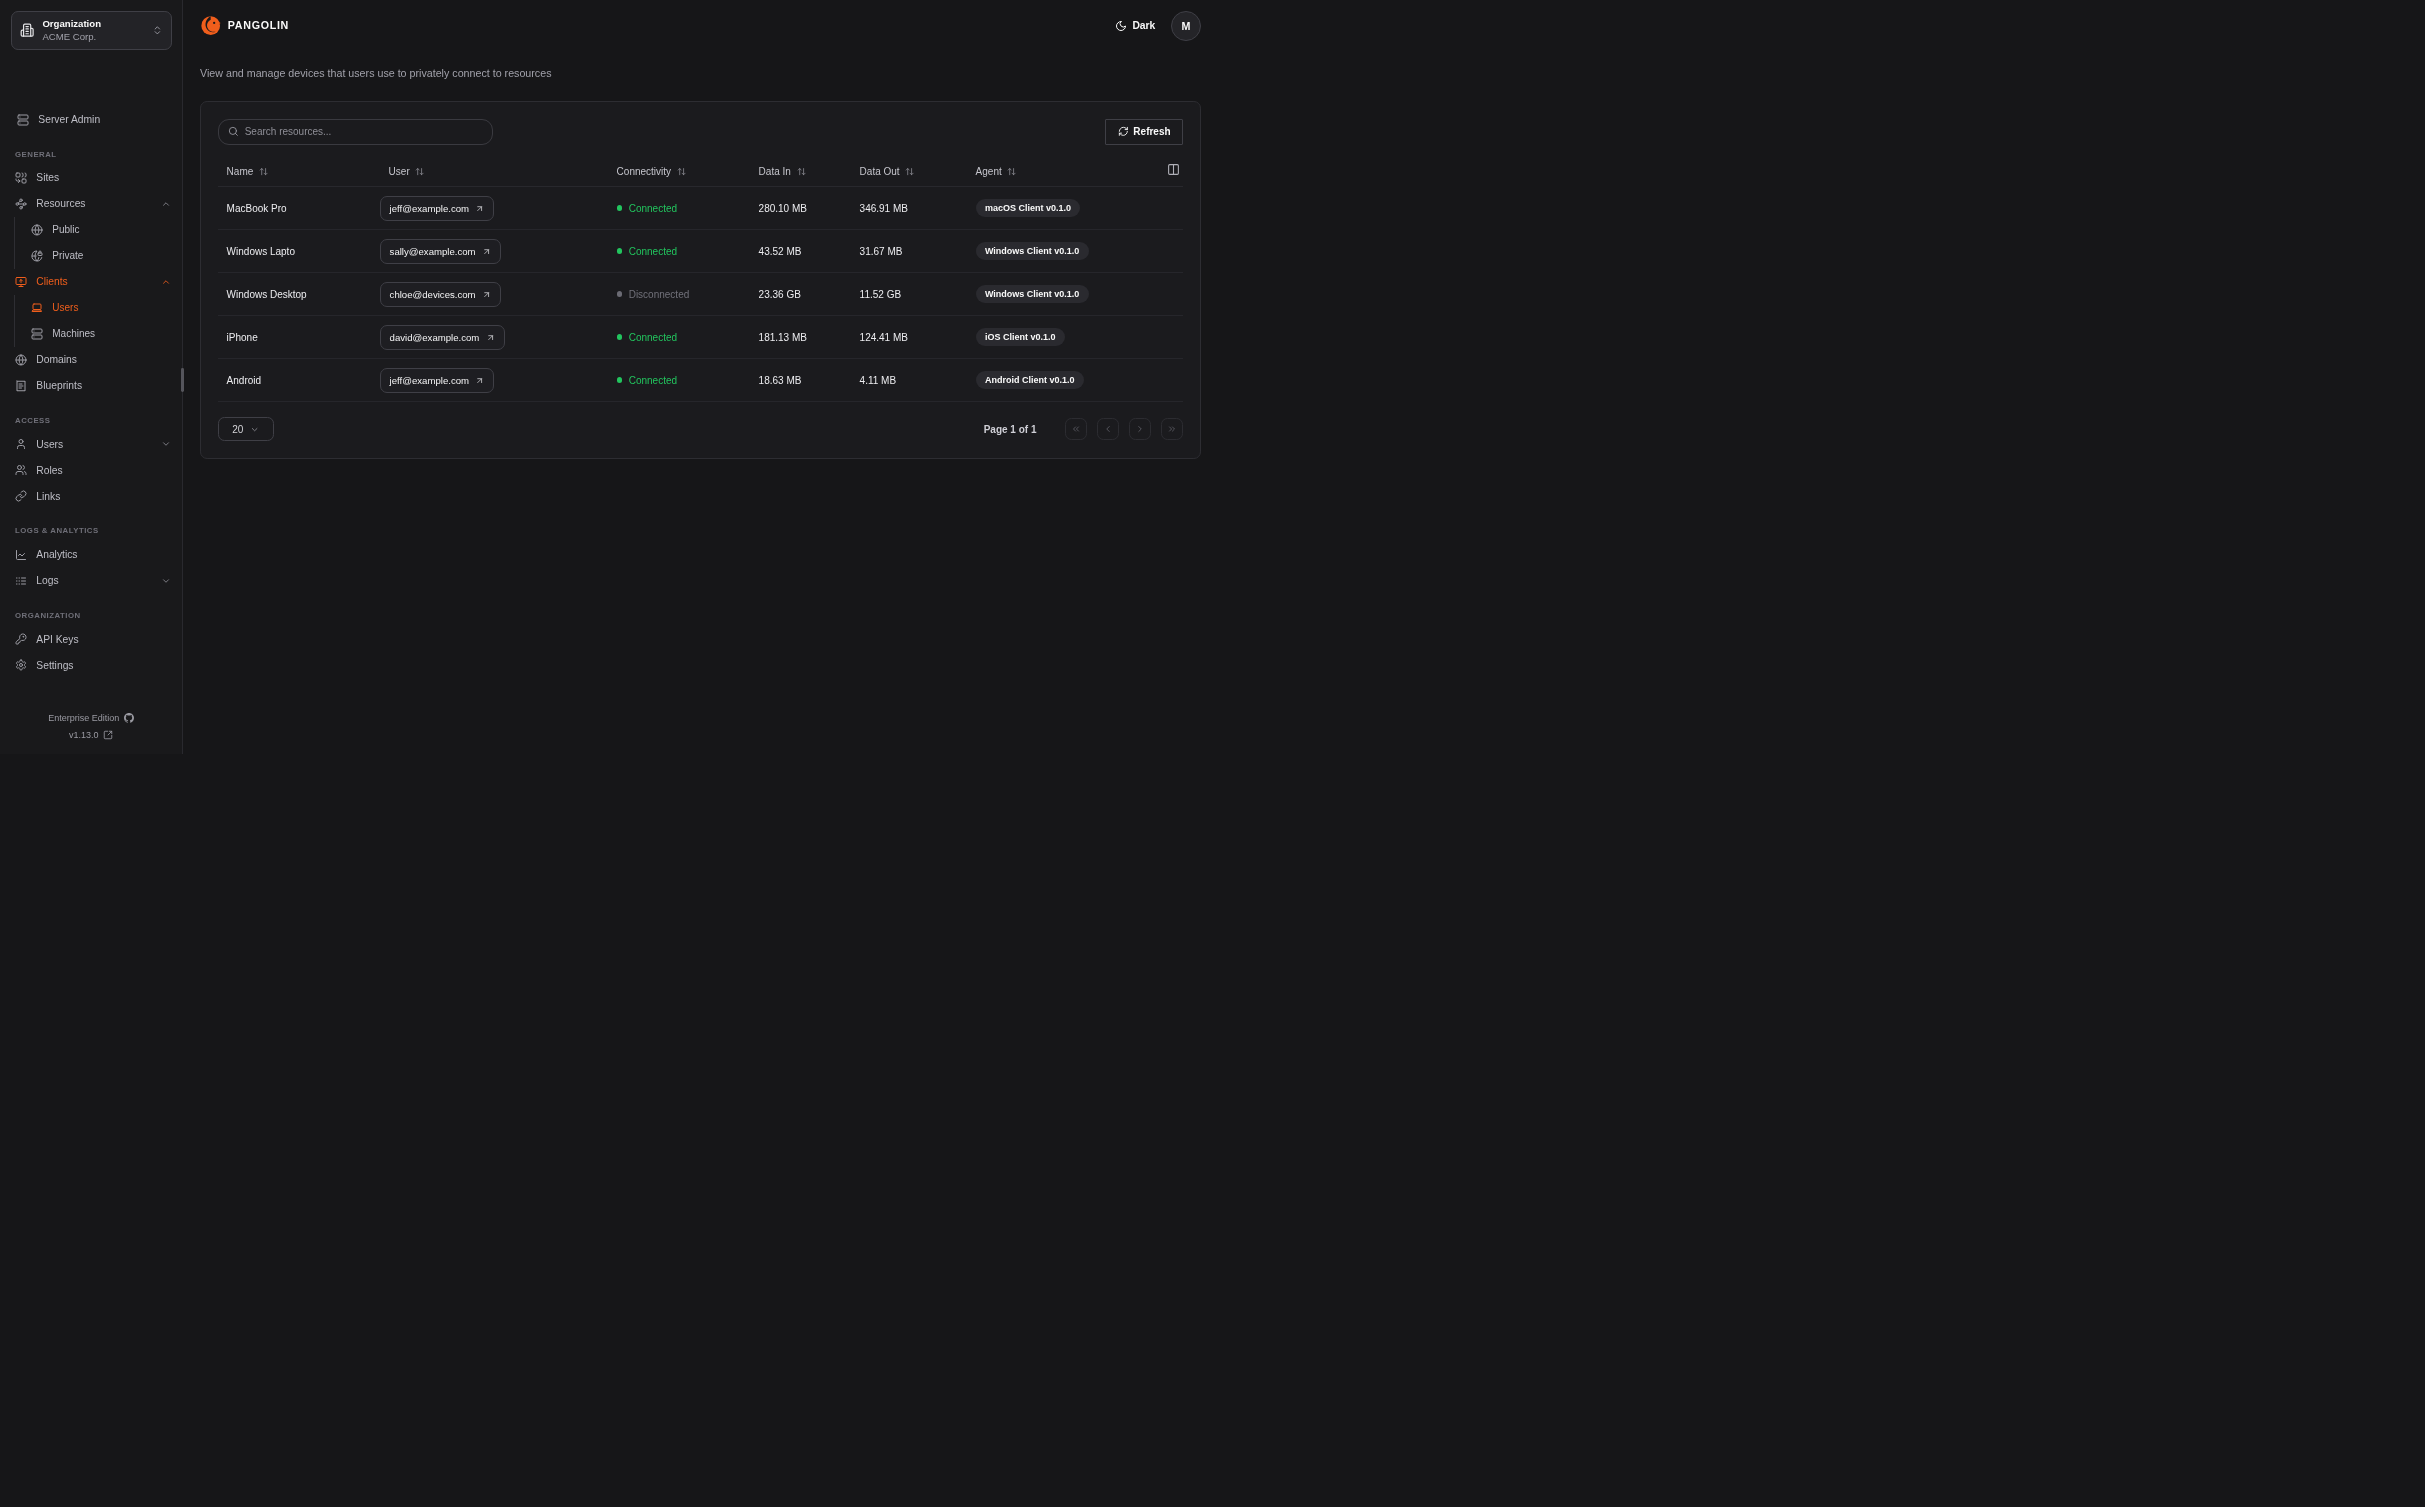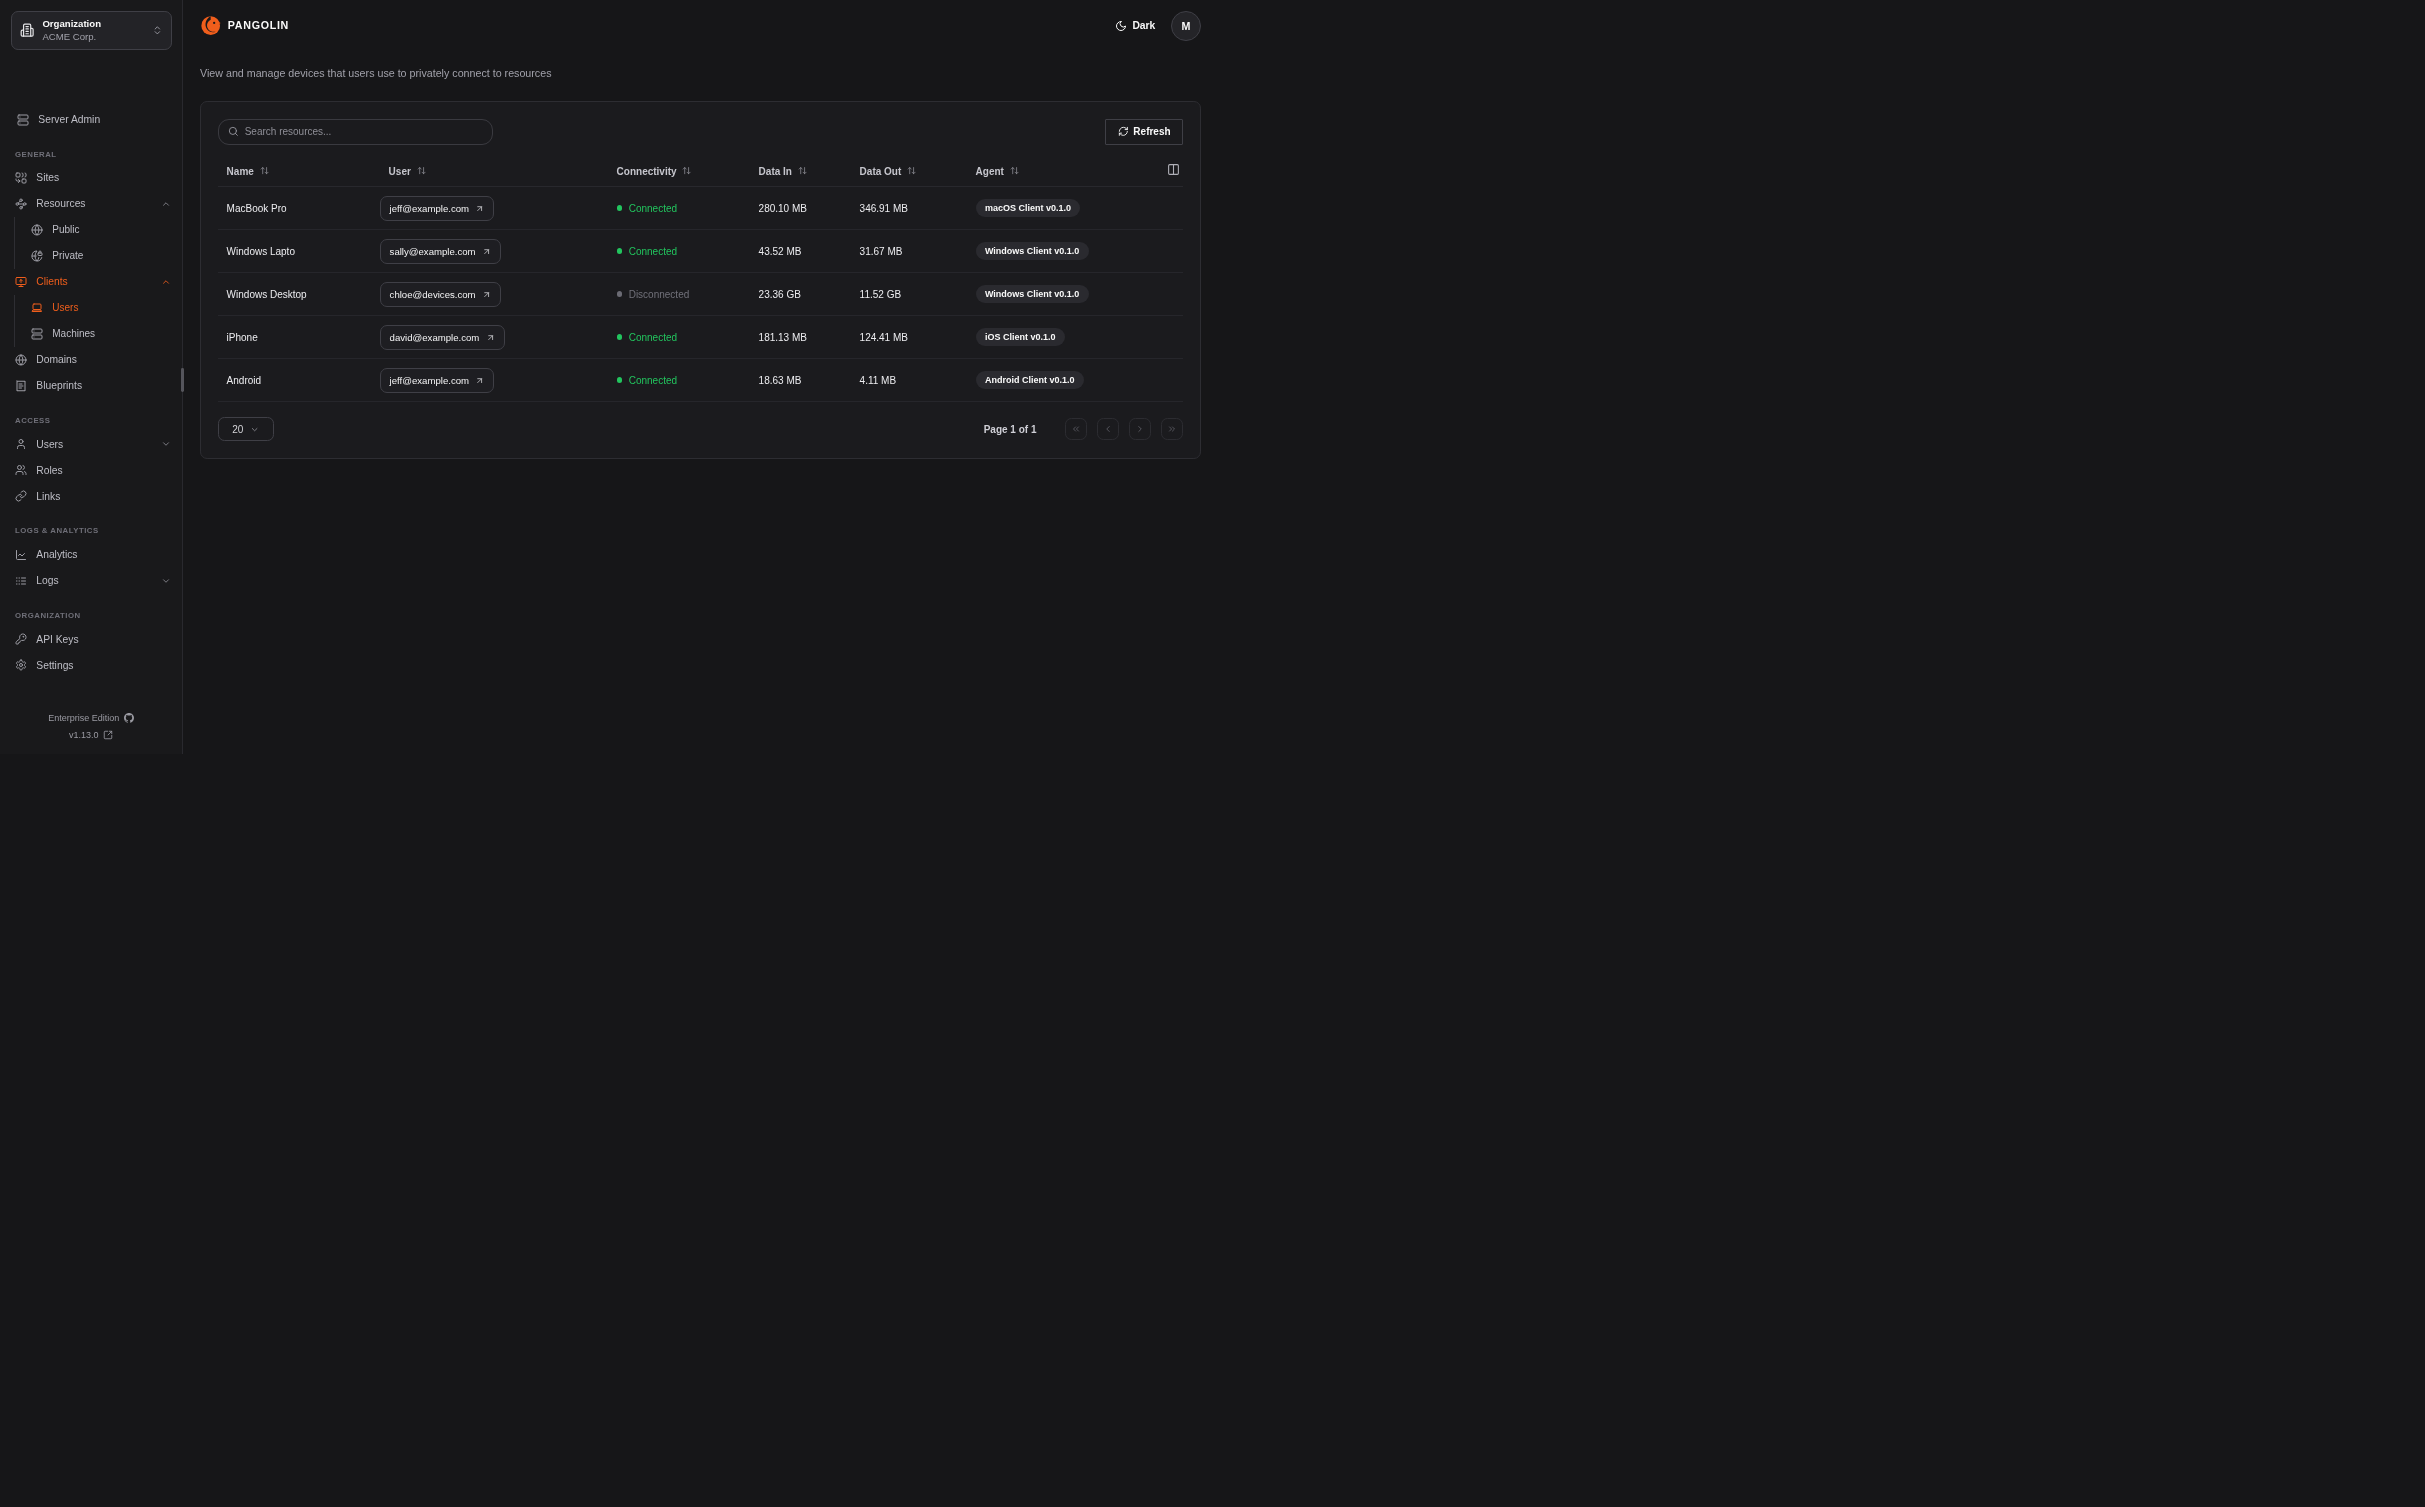--- a/index.html
+++ b/index.html
@@ -67,22 +67,22 @@
   .search-box input::placeholder { color:#8e8e96; }
   .refresh-btn { height:26px; display:flex; align-items:center; gap:5px; padding:0 11.4px;
     background:transparent; border:0.7px solid #3f3f46; border-radius:1px; color:#fafafa;
     font-size:10px; font-weight:600; font-family:inherit; cursor:pointer; }
   .refresh-btn svg { width:10.7px; height:10.7px; stroke:#fafafa; }
 
   .tbl { margin-top:11.4px; }
   .tgrid { display:grid; grid-template-columns:162px 228px 142px 101px 116px 1fr 26px;
     align-items:center; }
   .thead { height:31px; border-bottom:0.7px solid #28282d; }
-  .th { display:flex; align-items:flex-start; gap:5.7px; padding-left:8.6px; font-size:10px;
-    color:#c6c6cd; cursor:pointer;font-weight:bold; }
+  .th { display:flex; align-items:flex-end; gap:5.7px; padding-left:8.6px; font-size:10px;
+    color:#c6c6cd; cursor:pointer; }
   .th svg { width:9.3px; height:9.3px; stroke:#8e8e96; }
   .th-last { display:flex; justify-content:flex-end; padding-right:1.4px; }
   .cols-btn { background:none; border:none; cursor:pointer; padding:1.4px; }
   .cols-btn svg { width:13px; height:13px; stroke:#b0b0b8; }
 
   .trow { height:43px; border-bottom:0.7px solid #26262b; }
   .cell { font-size:10px; color:#ededf0; padding-left:8.6px; }
   .cell.user { padding-left:0; }
   .user-btn { display:inline-flex; align-items:center; gap:6.4px; height:25px; padding:0 8.6px;
     background:#1e1e22; border:0.7px solid #3f3f46; border-radius:7px; color:#f4f4f5;

